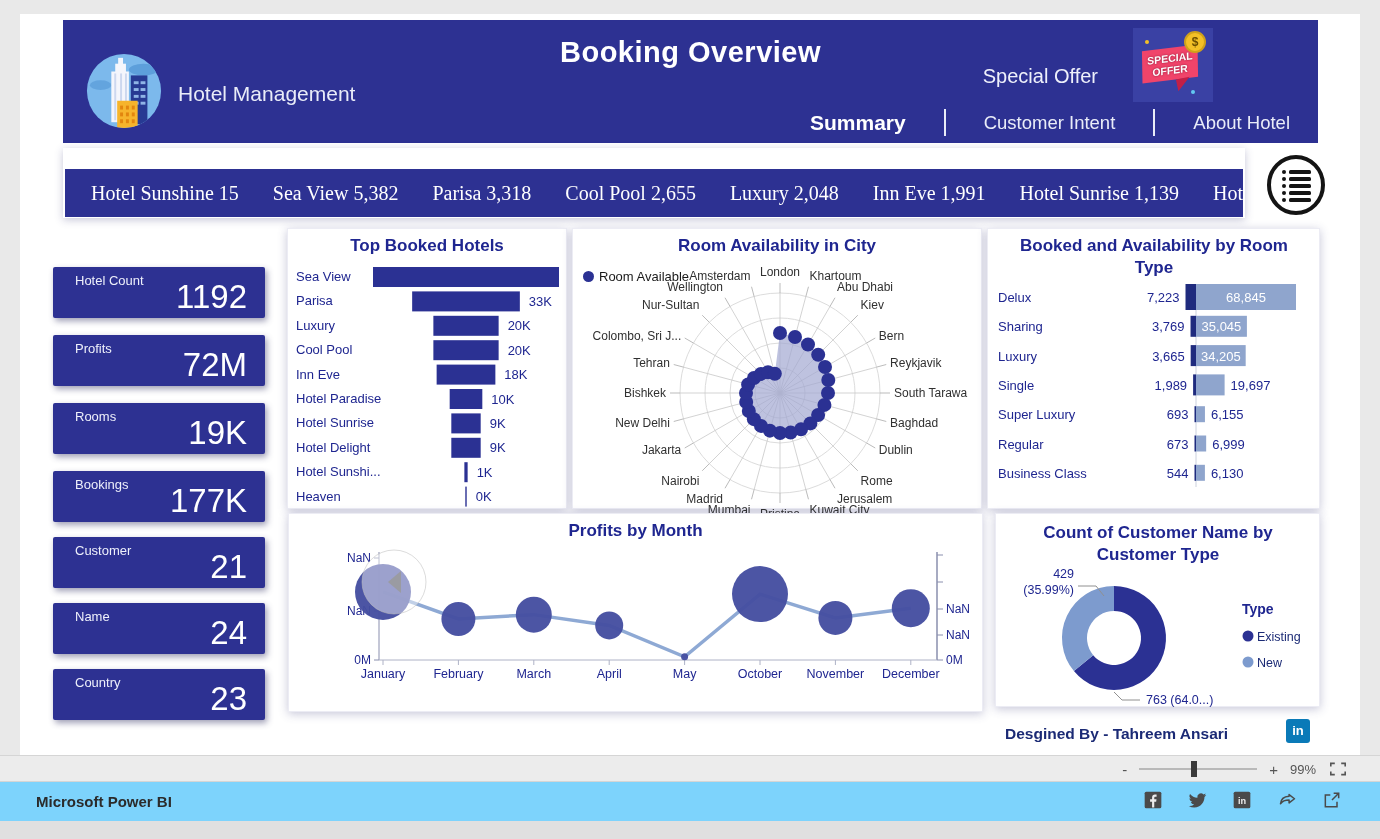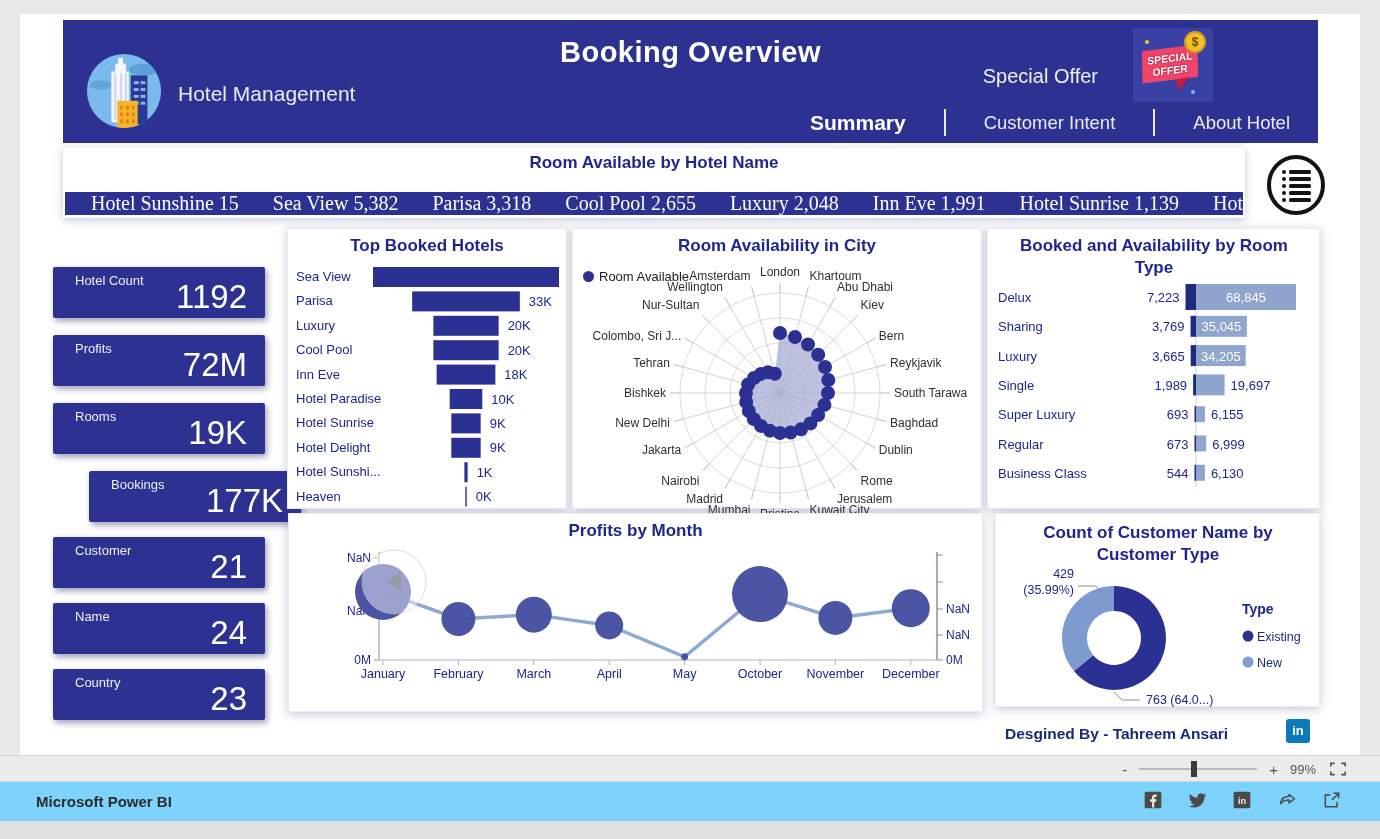--- a/index.html
+++ b/index.html
@@ -28,21 +28,21 @@
   .spark2 { left:58px; bottom:8px; background:#63c9f2; }
   .nav { position:absolute; right:28px; bottom:7px; display:flex; align-items:center; gap:38px; }
   .nav-item { color:#e9ecf8; font-size:18.5px; cursor:pointer; white-space:nowrap; }
   .nav-item.active { font-weight:bold; font-size:21px; color:#ffffff; }
   .nav-divider { width:2px; height:27px; background:#e9ecf8; }
 
   
   .ticker-card { position:absolute; left:43px; top:134px; width:1182px; height:70px; background:#fff;
     box-shadow:0 2px 8px rgba(70,70,130,.30); }
   .ticker-title { text-align:center; padding-top:5px; color:#1f2690; font-weight:bold; font-size:17px; }
-  .ticker-bar { position:absolute; left:2px; top:44px; width:1178px; height:23px; background:#2d3192;
+  .ticker-bar { position:absolute; left:2px; top:21px; width:1178px; height:48px; background:#2d3192;
     overflow:hidden; display:flex; align-items:center; gap:34px; padding-left:26px; white-space:nowrap; }
   .ticker-item { color:#ffffff; font-family:"Liberation Serif", serif; font-size:20px; flex:0 0 auto; }
   .list-icon { position:absolute; left:1243px; top:139px; width:66px; height:64px; }
 
   
   .kpi { position:absolute; left:33px; width:212px; height:51px; background:#2d3192; border-radius:2px;
     box-shadow:2px 3px 6px rgba(40,40,90,.45); }
   .kpi-label { position:absolute; left:22px; top:6px; color:#eef0fb; font-size:13px; }
   .kpi-value { position:absolute; right:18px; bottom:2px; color:#ffffff; font-size:33px; }
 
@@ -143,21 +143,20 @@
     <div class="nav" id="nav">
         <span class="nav-item active">Summary</span>
         <span class="nav-divider"></span>
         <span class="nav-item">Customer Intent</span>
         <span class="nav-divider"></span>
         <span class="nav-item">About Hotel</span>
       </div>
   </div>
 
   <div class="ticker-card">
-    <div class="ticker-title">Room Available by Hotel Name</div>
     <div class="ticker-bar" id="ticker-bar">
         <span class="ticker-item">Hotel Sunshine 15</span>
         <span class="ticker-item">Sea View 5,382</span>
         <span class="ticker-item">Parisa 3,318</span>
         <span class="ticker-item">Cool Pool 2,655</span>
         <span class="ticker-item">Luxury 2,048</span>
         <span class="ticker-item">Inn Eve 1,991</span>
         <span class="ticker-item">Hotel Sunrise 1,139</span>
         <span class="ticker-item">Hotel</span>
       </div>
@@ -184,21 +183,21 @@
         <div class="kpi-value">1192</div>
       </div>
       <div class="kpi" style="top: 321px;">
         <div class="kpi-label">Profits</div>
         <div class="kpi-value">72M</div>
       </div>
       <div class="kpi" style="top: 389px;">
         <div class="kpi-label">Rooms</div>
         <div class="kpi-value">19K</div>
       </div>
-      <div class="kpi" style="top: 457px; margin-left: 36px;">
+      <div class="kpi" style="top: 457px;">
         <div class="kpi-label">Bookings</div>
         <div class="kpi-value">177K</div>
       </div>
       <div class="kpi" style="top: 523px;">
         <div class="kpi-label">Customer</div>
         <div class="kpi-value">21</div>
       </div>
       <div class="kpi" style="top: 589px;">
         <div class="kpi-label">Name</div>
         <div class="kpi-value">24</div>

